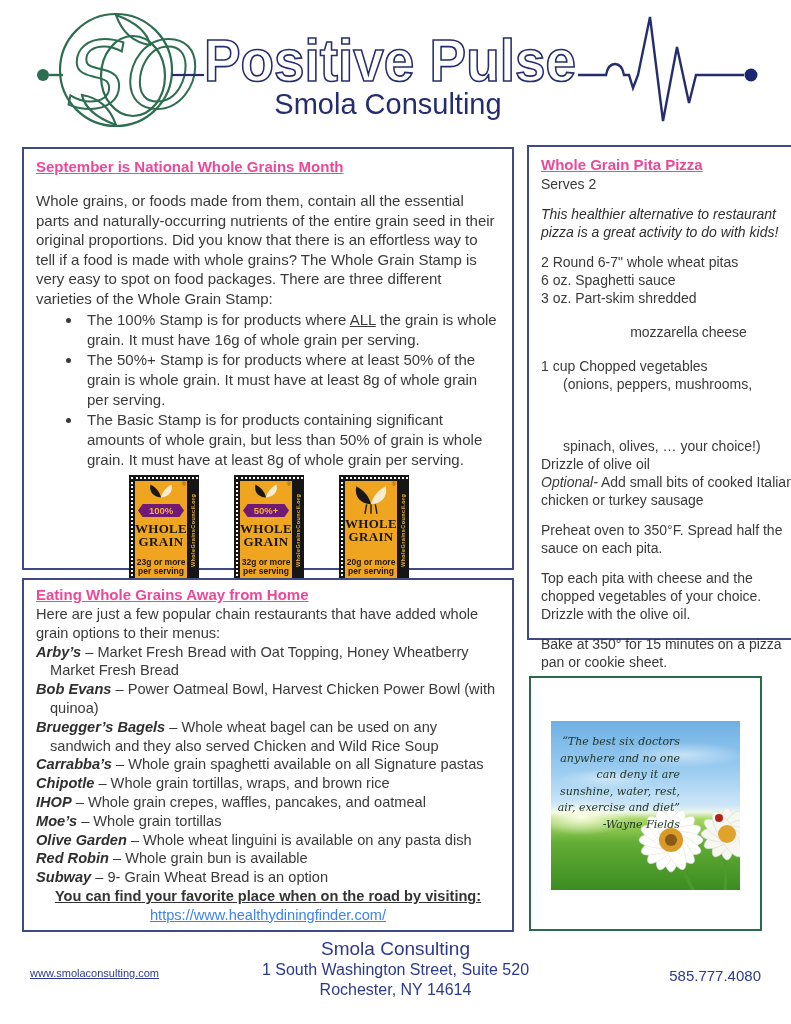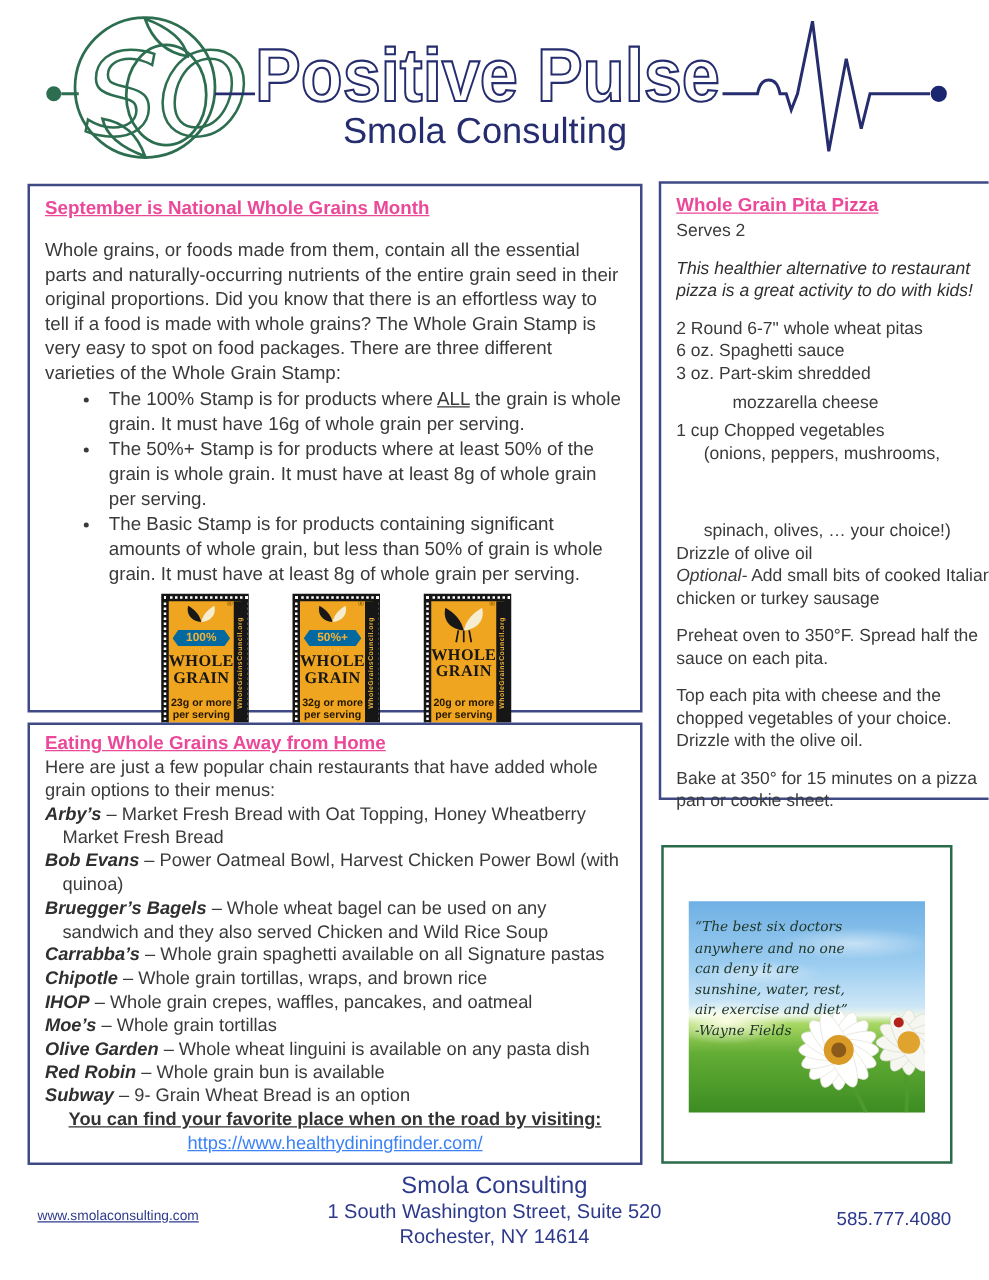--- a/index.html
+++ b/index.html
@@ -27,21 +27,21 @@
   .stamp{position:absolute;top:0;width:70px;height:110px;background:#161616;}
   .stamp .perf{position:absolute;inset:1.5px;border:2px dotted #fff;}
   .stamp-gold{position:absolute;left:6px;top:6px;right:6px;bottom:6px;background:#efa51f;display:flex;}
   .stamp-body{flex:1;position:relative;display:flex;flex-direction:column;align-items:center;padding:3px 0 3px 0;}
   .stamp-side{width:11px;background:#161616;color:#f0b53a;font-size:5.5px;font-weight:bold;
               writing-mode:vertical-rl;transform:rotate(180deg);text-align:center;letter-spacing:.4px;
               display:flex;align-items:center;justify-content:center;}
   .wheat{width:34px;height:21px;}
   .basic .wheat{width:38px;height:32px;}
   .stamp:not(.basic) .stems{display:none;}
-  .badge{margin-top:-1px;background:#0369a1;color:#f3b23a;font-weight:bold;font-size:9.5px;
+  .badge{margin-top:-1px;background:#701a75;color:#f3b23a;font-weight:bold;font-size:9.5px;
          width:46px;height:13px;line-height:13px;text-align:center;
          clip-path:polygon(10% 0,90% 0,100% 50%,90% 100%,10% 100%,0 50%);}
   .comb{width:16px;height:3px;margin-top:1px;
         background:repeating-linear-gradient(90deg,#f3b23a 0 1px,transparent 1px 3px);}
   .sname{font-family:"Liberation Serif",serif;font-weight:bold;color:#161616;
          font-size:13px;line-height:12.5px;text-align:center;margin-top:2px;letter-spacing:.3px;}
   .amount{margin-top:auto;font-weight:bold;color:#231603;font-size:8.5px;line-height:9px;text-align:center;}
   .reg{position:absolute;top:0;right:1px;font-size:6px;color:#7a5200;}
 
   
@@ -52,33 +52,33 @@
   .link-line{text-align:center;margin:0;}
   a.ext-link{color:#3b82f6;text-decoration:underline;}
   a.site-link{color:#2d3a8c;text-decoration:underline;font-size:11px;}
 
   
   .recipe-box p{margin:12px 0 0 0;}
   .recipe-box .tight{margin:0;}
   .note{font-style:italic;color:#2f2f2f;}
   .ind0{margin:0;}
   .ind1{margin:0;padding-left:22px;}
-  .ind2{margin:5px;padding-left:40px;}
+  .ind2{margin:16px;padding-left:40px;text-align:center;}
   .opt-label{font-style:italic;}
 
   
   .photo-frame{position:absolute;left:529px;top:676px;width:233px;height:255px;
                border:2px solid #2a6b4a;background:#fff;box-sizing:border-box;}
   .photo{position:absolute;left:20px;top:43px;width:189px;height:169px;overflow:hidden;
          background:
            radial-gradient(ellipse 70px 26px at 16% 57%, rgba(255,255,235,.95), rgba(255,255,235,0) 70%),
            radial-gradient(ellipse 90px 18px at 70% 20%, rgba(255,255,255,.5), rgba(255,255,255,0) 70%),
            radial-gradient(ellipse 70px 14px at 30% 34%, rgba(255,255,255,.45), rgba(255,255,255,0) 70%),
            linear-gradient(180deg,#6fb0e4 0%,#9ccdf0 30%,#cde6f7 50%,#eef7ea 54%,#a8d763 58%,#63ad35 72%,#3c8c22 100%);}
-  .quote{position:absolute;left:5px;top:13px;width:124px;text-align:left;
+  .quote{position:absolute;left:5px;top:13px;width:124px;text-align:right;
          font-family:"DejaVu Serif",serif;font-style:italic;font-size:11px;line-height:16.5px;color:#203629;}
   .daisies{position:absolute;right:0;bottom:0;}
 
   
   .footer{position:absolute;left:0;right:0;top:938px;height:80px;color:#2d3a8c;}
   .f-center{text-align:center;font-size:16px;line-height:20px;}
   .f-co{font-size:19px;line-height:22px;}
   .f-site{position:absolute;left:30px;top:29px;}
   .f-phone{position:absolute;right:30px;top:29px;font-size:15px;text-align:right;}
 </style>

